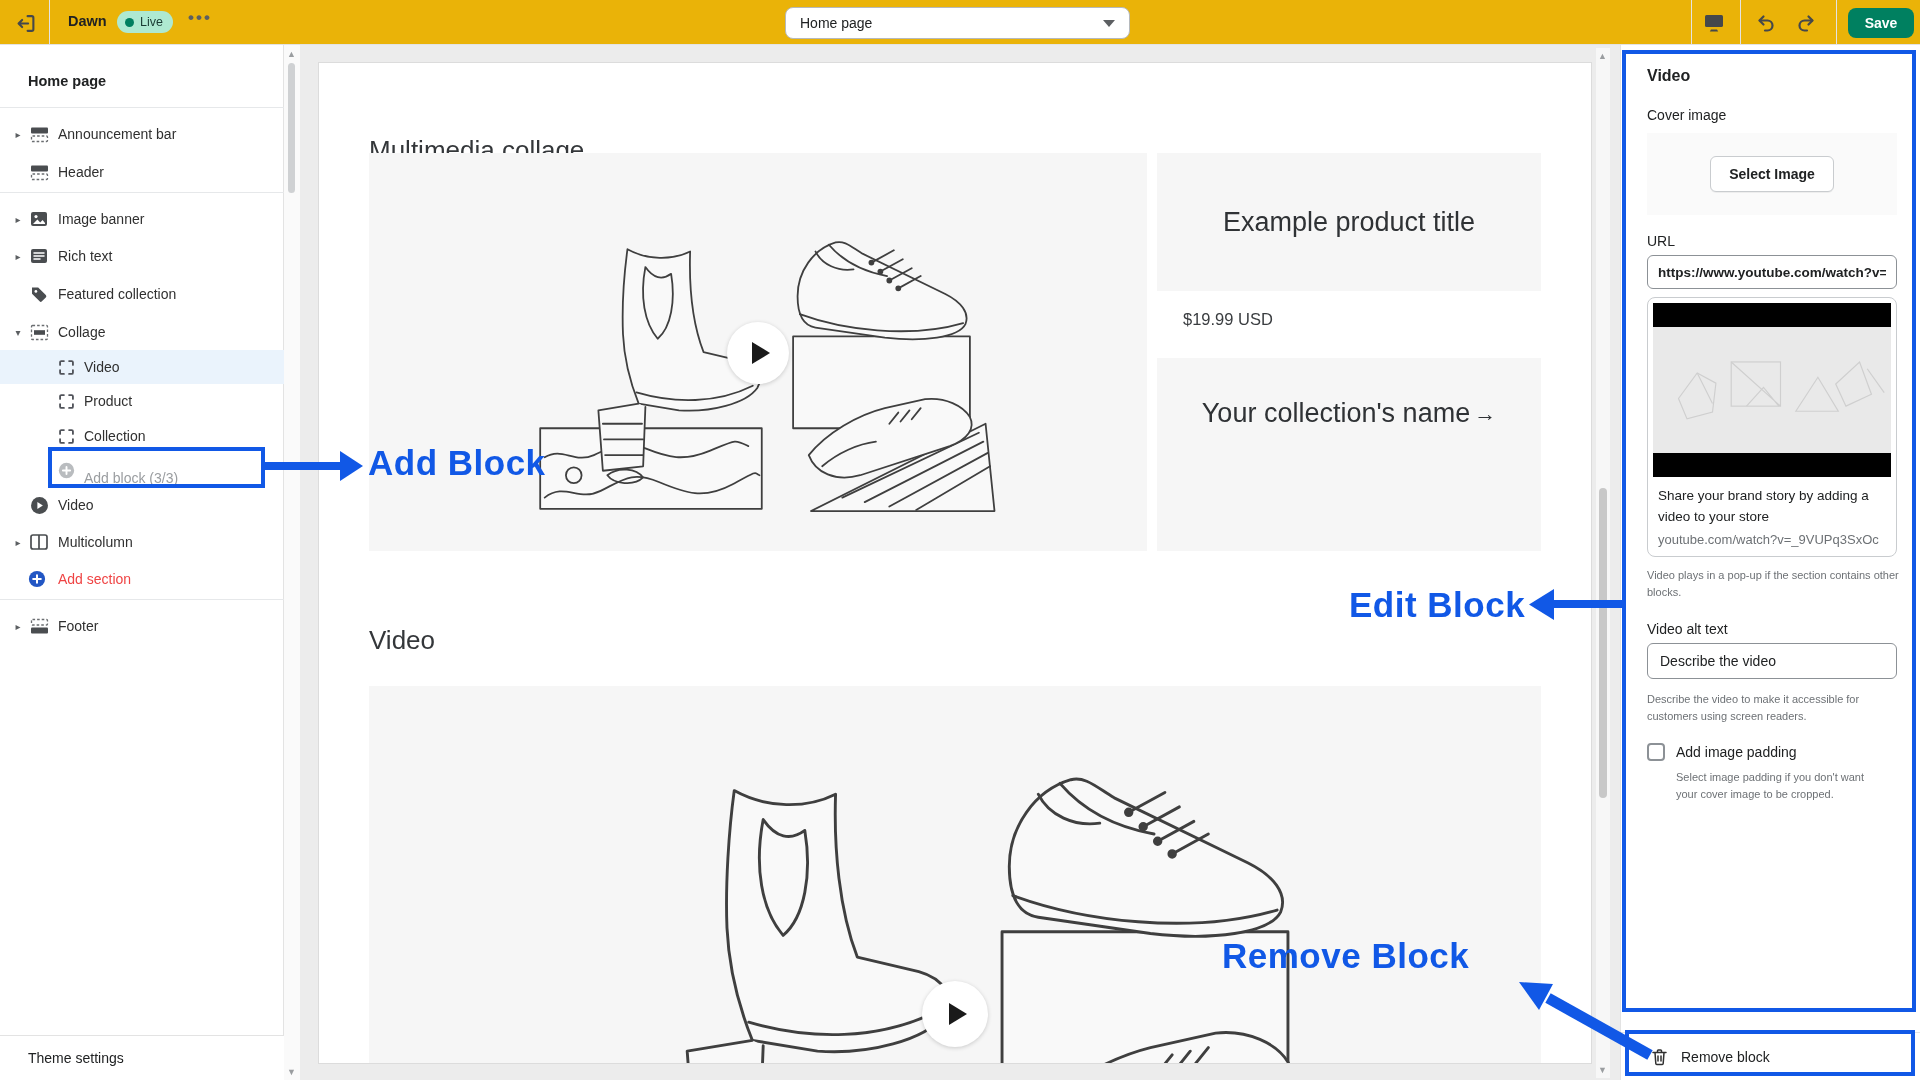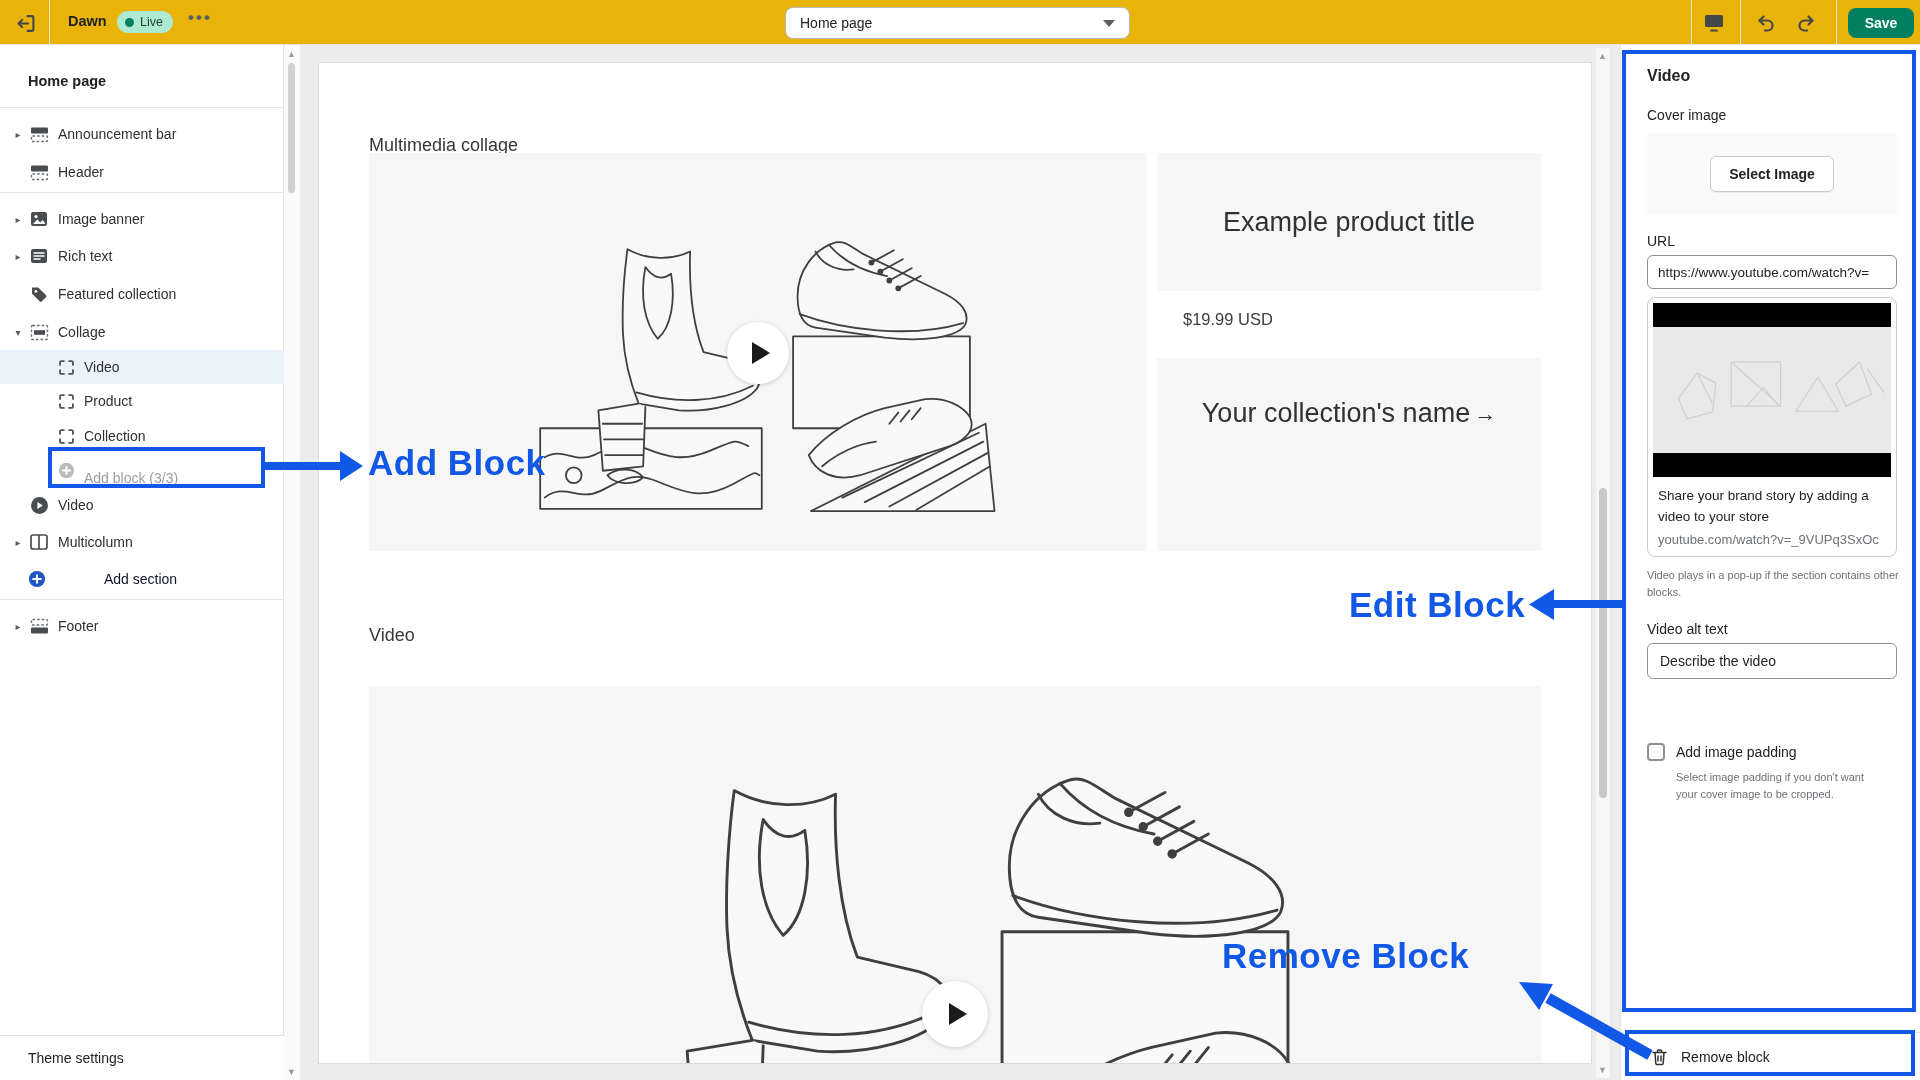--- a/index.html
+++ b/index.html
@@ -38,34 +38,34 @@
   .sb-sep { position:absolute; left:0; width:284px; height:1px; background:#e6e8ea; }
   .sb-row { position:absolute; left:0; width:284px; height:34px; display:flex; align-items:center;
     cursor:pointer; }
   .sb-row.selected { background:#eaf3fc; }
   .sb-row .caret-c { position:absolute; left:12px; width:12px; text-align:center; font-size:10px; color:#5c5f62; }
   .sb-row .ic { position:absolute; left:29px; width:20px; height:20px; display:flex; align-items:center; justify-content:center; }
   .sb-row .ic.child { left:56px; }
   .sb-row .lbl { position:absolute; left:58px; font-size:14px; color:#303030; }
   .sb-row .lbl.child { left:84px; }
   .sb-row .lbl.disabled { color:#9a9da0;margin-top:15px; }
-  .sb-row .lbl.blue { color:#0f172a;margin-left:46px; }
+  .sb-row .lbl.blue { color:#ef4444; }
   #theme-settings { position:absolute; left:0; top:990px; width:284px; height:45px;
     border-top:1px solid #e3e3e3; display:flex; align-items:center; padding-left:28px;
     font-size:14px; color:#202223; cursor:pointer; background:#fff; }
   
   #sb-scroll { position:absolute; left:284px; top:45px; width:16px; height:1035px; background:#fafafa; z-index:19; }
   #sb-scroll .arr { position:absolute; left:3px; font-size:9px; color:#9a9da0; }
   #sb-scroll .thumb { position:absolute; left:4px; width:7px; border-radius:4px; background:#cfd1d3; }
 
   
   #preview-bg { position:absolute; left:300px; top:45px; width:1320px; height:1035px; background:#ececec; }
   #page-canvas { position:absolute; left:318px; top:62px; width:1274px; height:1002px; background:#fff;
     border:1px solid #dcdcdc; overflow:hidden; }
-  .pv-heading { position:absolute; font-size:18px; color:#34373a; }
+  .pv-heading { position:absolute; font-size:26px; color:#34373a; }
   .pv-tile { position:absolute; background:#f6f6f6; overflow:hidden; }
   .play-btn { position:absolute; width:62px; height:62px; border-radius:50%; background:#fff;
     box-shadow:0 1px 4px rgba(0,0,0,.18); display:flex; align-items:center; justify-content:center; cursor:pointer; z-index:3; }
   .play-btn .tri { width:0; height:0; border-top:11px solid transparent; border-bottom:11px solid transparent;
     border-left:18px solid #1a1a1a; margin-left:5px; }
   #product-card-top { position:absolute; left:838px; top:90px; width:384px; height:138px; background:#f6f6f6;
     display:flex; align-items:center; justify-content:center; }
   #product-card-top span { font-size:27px; color:#2f3235; }
   #product-card-price { position:absolute; left:838px; top:228px; width:384px; height:57px; background:#fff;
     display:flex; align-items:center; padding-left:26px; font-size:16.5px; color:#3a3d40; }
@@ -86,21 +86,21 @@
   #panel-title { top:22px; font-size:16px; font-weight:700; color:#202223; }
   .fld-label { font-size:14px; color:#202223; }
   #cover-label { position:absolute; left:26px; top:62px; }
   #cover-box { position:absolute; left:26px; top:88px; width:250px; height:82px; background:#fafafa;
     display:flex; align-items:center; justify-content:center; }
   #select-image-btn { background:#fff; border:1px solid #c9cccf; border-radius:6px; padding:9px 18px;
     font-size:14px; font-weight:700; color:#202223; cursor:pointer; font-family:"Liberation Sans", sans-serif;
     box-shadow:0 1px 0 rgba(0,0,0,.05); }
   #url-label { position:absolute; left:26px; top:188px; }
   #url-input { position:absolute; left:26px; top:210px; width:250px; height:34px; border:1px solid #8c9196;
-    border-radius:6px; padding:8px 10px; font-size:13.5px; color:#202223; font-family:"Liberation Sans", sans-serif; }
+    border-radius:6px; padding:8px 10px; font-size:13.5px; color:#202223; font-family:"Liberation Sans", sans-serif;font-weight:bold; }
   #video-card { position:absolute; left:26px; top:252px; width:250px; height:260px; border:1px solid #c9cccf;
     border-radius:8px; overflow:hidden; cursor:pointer; }
   #video-thumb { position:absolute; left:5px; top:5px; width:238px; height:174px; background:#000; }
   #video-thumb .mid { position:absolute; left:0; top:24px; width:238px; height:126px; background:#e9e9e9; }
   #video-card .caption { position:absolute; left:10px; top:188px; width:228px; font-size:13.5px;
     color:#202223; line-height:1.55; }
   #video-card .link { position:absolute; left:10px; top:234px; width:232px; font-size:13px; color:#6d7175;
     white-space:nowrap; overflow:hidden; }
   .help-text { font-size:11px; color:#6d7175; line-height:1.5; }
   #popup-help { position:absolute; left:26px; top:522px; width:252px; }
@@ -431,20 +431,21 @@
             <use href="#vid-shapes"></use>
           </svg>
       </div>
     </div>
     <div class="caption">Share your brand story by adding a video to your store</div>
     <div class="link">youtube.com/watch?v=_9VUPq3SxOc</div>
   </div>
   <div class="help-text" id="popup-help">Video plays in a pop-up if the section contains other blocks.</div>
   <div class="fld-label" id="alt-label">Video alt text</div>
   <input id="alt-input" value="Describe the video" style="">
+  <div class="help-text" id="alt-help">Describe the video to make it accessible for customers using screen readers.</div>
   <div id="padding-row">
     <div id="padding-checkbox"></div>
     <span class="fld-label">Add image padding</span>
   </div>
   <div class="help-text" id="padding-help">Select image padding if you don't want your cover image to be cropped.</div>
   <div id="remove-bar">
     <svg width="17" height="18" viewBox="0 0 17 18">
       <path d="M2 4.5 h13 M6.5 4.5 V2.8 a.8.8 0 0 1 .8 -.8 h2.4 a.8.8 0 0 1 .8 .8 V4.5 M4 4.5 l.8 11 a1 1 0 0 0 1 .9 h5.4 a1 1 0 0 0 1 -.9 l.8 -11 M7 8 v5 M10 8 v5" stroke="#303030" stroke-width="1.5" fill="none" stroke-linecap="round" stroke-linejoin="round"></path>
     </svg>
     <span>Remove block</span>

